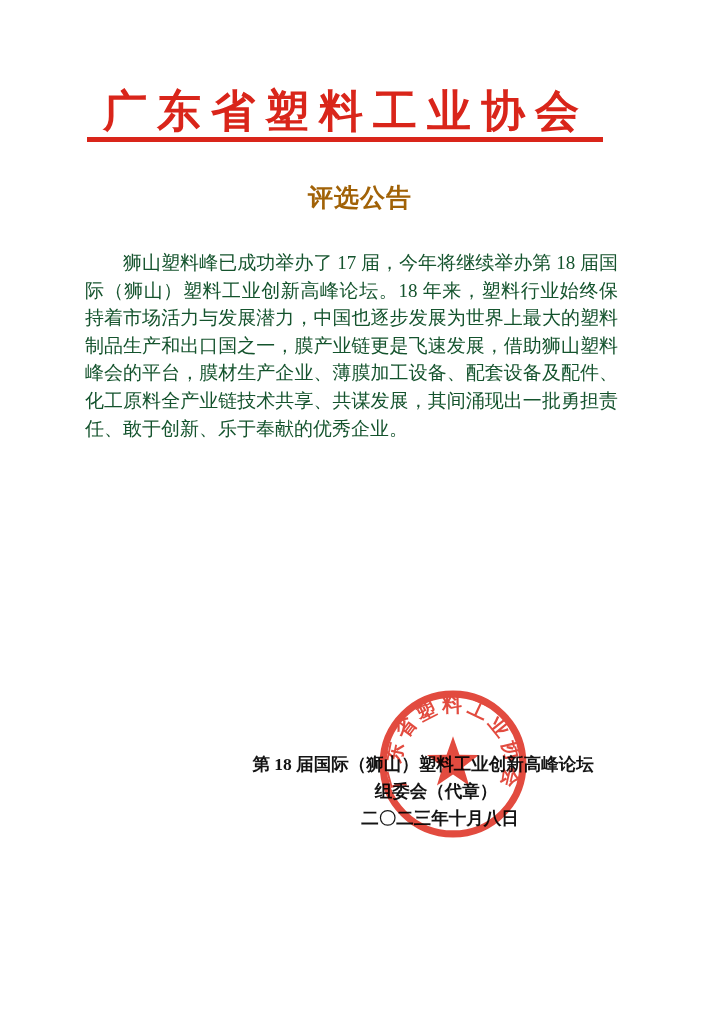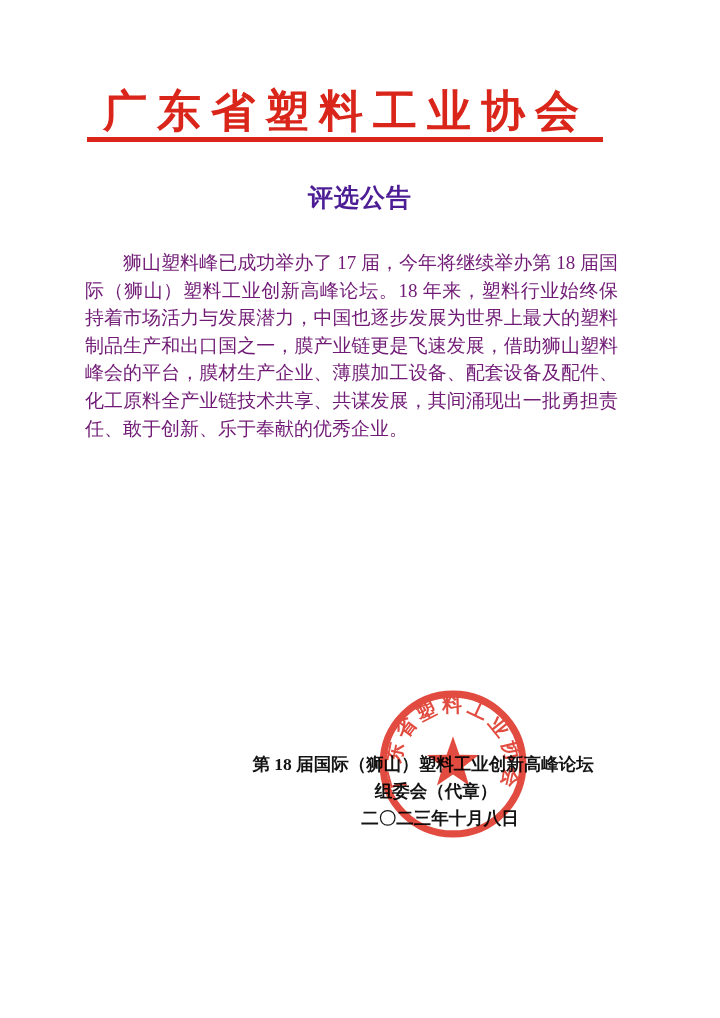--- a/index.html
+++ b/index.html
@@ -36,31 +36,31 @@
   }
   .doc-title {
     position: absolute;
     left: 0;
     top: 183px;
     width: 720px;
     text-align: center;
     font-size: 25px;
     line-height: 30px;
     font-weight: 700;
-    color: #4c1d95;
+    color: #a16207;
     letter-spacing: 1px;
   }
   .body-text {
     position: absolute;
     left: 85px;
     top: 249px;
     width: 533px;
     font-size: 19px;
     line-height: 27.6px;
-    color: #701a75;
+    color: #14532d;
     text-align: justify;
   }
   .body-text p {
     margin: 0;
     text-indent: 2em;
   }
   .sig-line {
     position: absolute;
     transform: translateX(-50%);
     white-space: nowrap;

